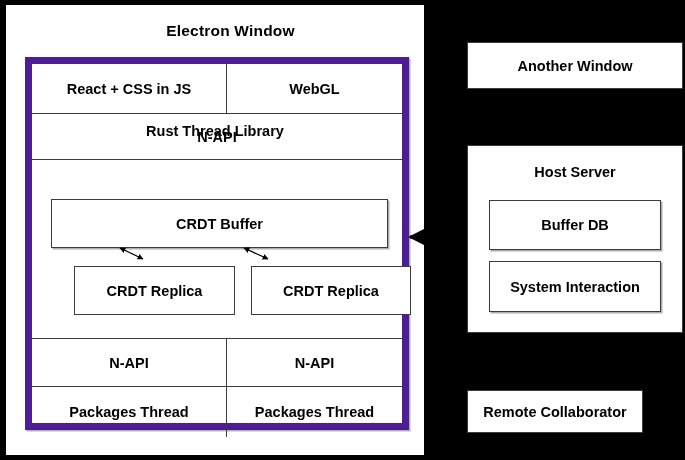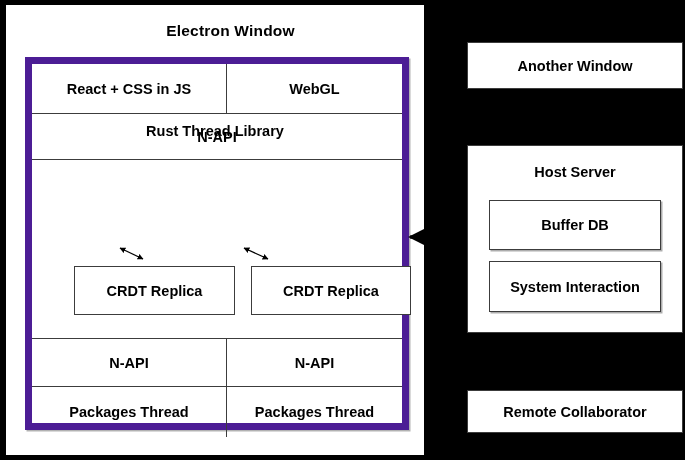--- a/index.html
+++ b/index.html
@@ -127,21 +127,21 @@
     width: 685px; height: 460px;
     pointer-events: none;
   }
 
   
   #another-window    { left: 467px; top: 42px;  width: 216px; height: 47px; }
   #host-server       { left: 467px; top: 145px; width: 216px; height: 188px; }
   #host-title        { top: 164px; font-size: 14.5px; }
   #buffer-db         { left: 489px; top: 200px; width: 172px; height: 50px; }
   #system-interaction{ left: 489px; top: 261px; width: 172px; height: 51px; }
-  #remote-collab     { left: 467px; top: 390px; width: 216px; height: 43px; }
+  #remote-collab     { left: 467px; top: 390px; width: 176px; height: 43px; }
 </style>
 </head>
 <body>
 
 <div id="canvas">
 
   <div id="electron-window">
 
     <div class="label" id="electron-title">Electron Window</div>
 
@@ -164,20 +164,23 @@
       </div>
 
       <div class="row" id="row-pkg">
         <div class="cell vdiv" style="width:195px;">Packages Thread</div>
         <div class="cell" style="flex:1;">Packages Thread</div>
       </div>
     </div>
 
     <div class="label" id="rust-title">Rust Thread Library</div>
 
+    <div class="box" id="crdt-buffer">
+      <div class="center-label">CRDT Buffer</div>
+    </div>
 
     <div class="box plain" id="crdt-replica-1">
       <div class="center-label">CRDT Replica</div>
     </div>
 
     <div class="box plain" id="crdt-replica-2">
       <div class="center-label">CRDT Replica</div>
     </div>
   </div>
 

